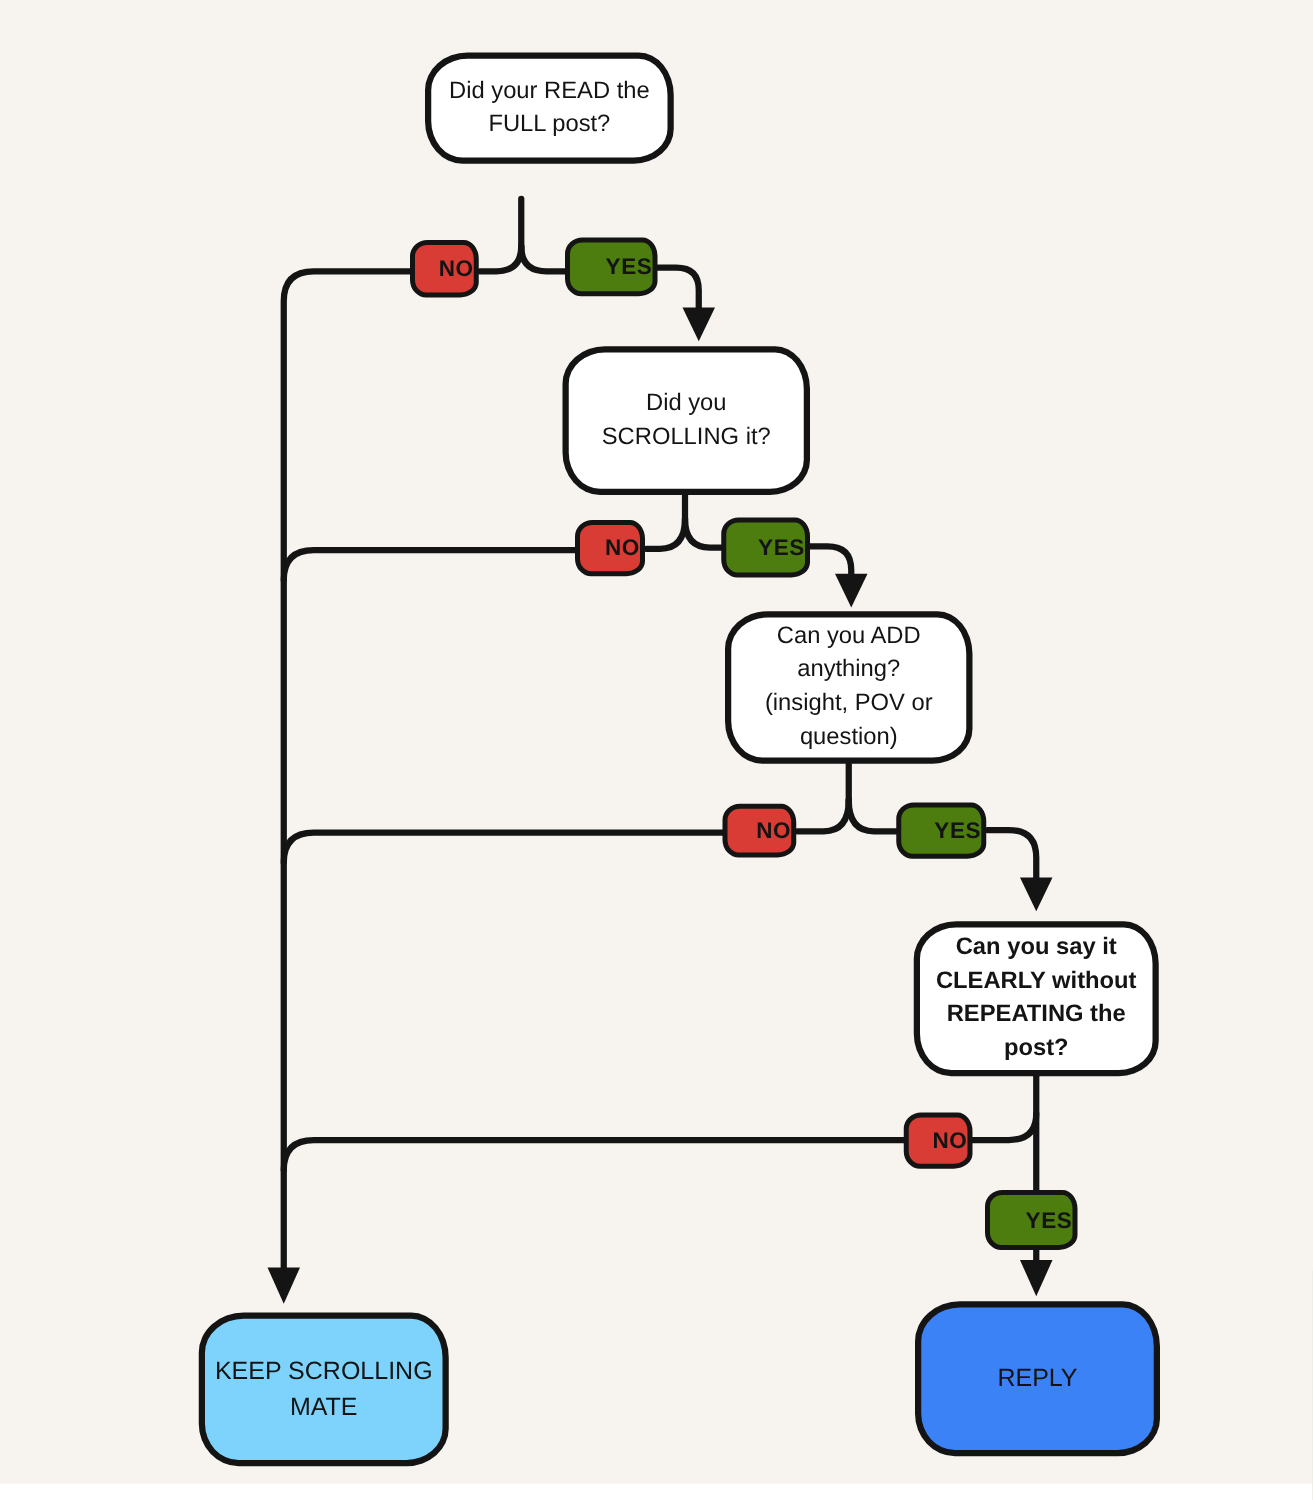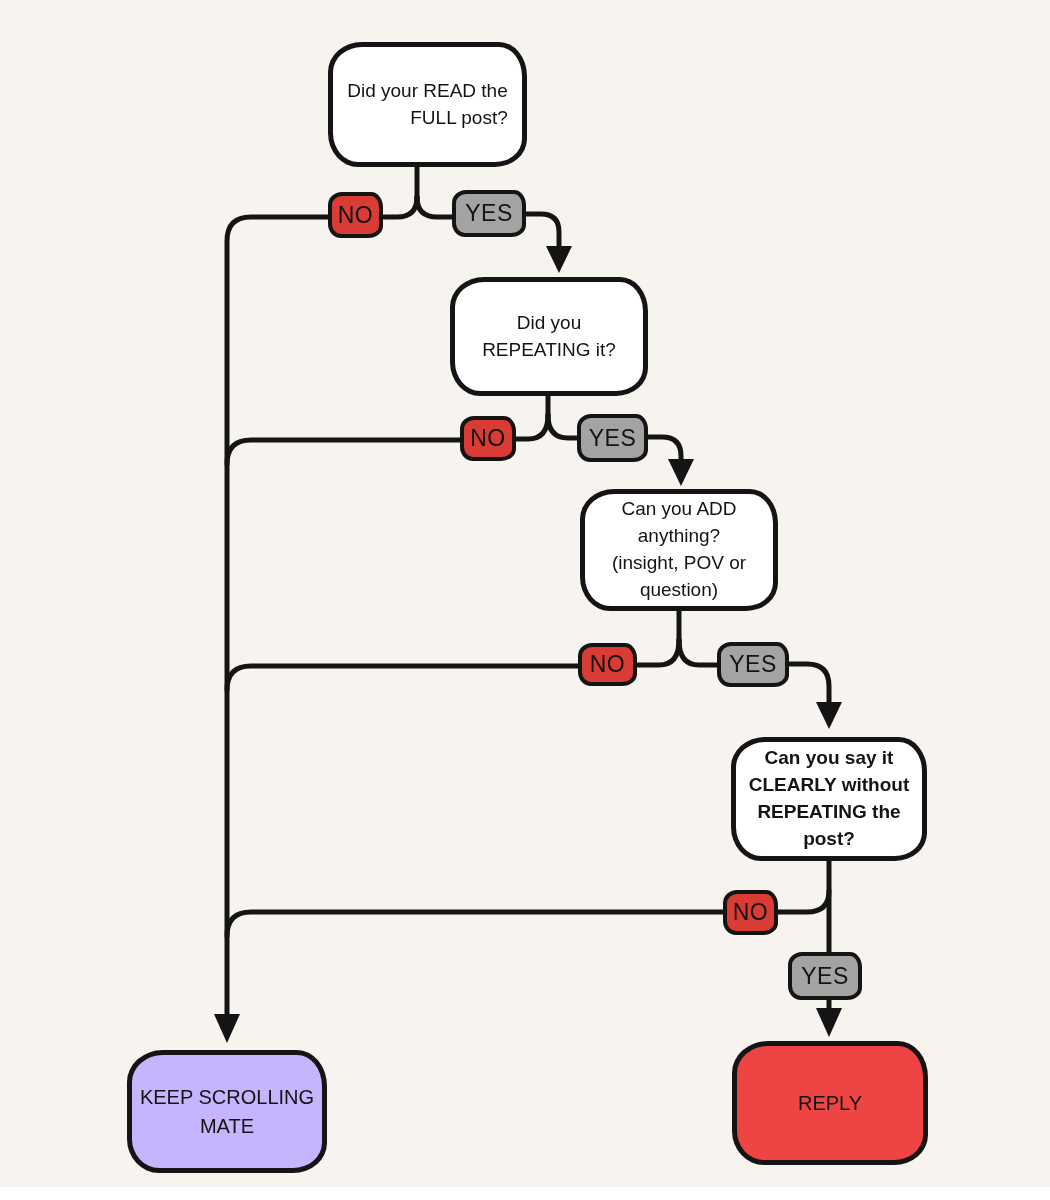--- a/index.html
+++ b/index.html
@@ -24,35 +24,36 @@
     z-index:2;
   }
   .qbox{
     font-size:19px;
     line-height:1.42;
     font-weight:400;
     border-radius:34px 28px 32px 30px / 30px 34px 28px 34px;
     padding:4px 8px;
   }
   .badge{
-    font-size:23px;
-    font-weight:400;
+    font-size:18px;
+    font-weight:700;
     border-width:4px;
     border-radius:14px 12px 15px 13px / 13px 15px 12px 14px;
     letter-spacing:0.5px;
+    justify-content:flex-end;
   }
   .badge.no{background:#D93B35;}
-  .badge.yes{background:#a3a3a3;}
+  .badge.yes{background:#4d7c0f;}
   .terminal{
     font-size:20px;
     line-height:1.45;
     border-radius:36px 30px 34px 32px / 32px 36px 30px 34px;
   }
-  .terminal.red{background:#c4b5fd;}
-  .terminal.green{background:#ef4444;}
+  .terminal.red{background:#7dd3fc;margin-left:32px;}
+  .terminal.green{background:#3b82f6;}
   .bottom-strip{
     position:absolute;left:0;bottom:0;width:1050px;height:13px;
     background:#FFFFFF;z-index:3;
   }
 </style>
 </head>
 <body>
 
 <div class="stage">
 
@@ -88,35 +89,35 @@
     </g>
     <g fill="#141414" stroke="none">
       <polygon points="546,246 572,246 559,273"></polygon>
       <polygon points="668,459 694,459 681,486"></polygon>
       <polygon points="816,702 842,702 829,729"></polygon>
       <polygon points="816,1008 842,1008 829,1037"></polygon>
       <polygon points="214,1014 240,1014 227,1043"></polygon>
     </g>
   </svg>
 
-  <div class="node qbox" style="left:328px;top:42px;width:199px;height:125px;text-align:right;">
+  <div class="node qbox" style="left:340px;top:42px;width:199px;height:89px;">
     <span>Did your READ the
 FULL post?</span>
   </div>
 
   <div class="node badge no" style="left:328px;top:192px;width:55px;height:46px;">
     <span>NO</span>
   </div>
   <div class="node badge yes" style="left:452px;top:190px;width:74px;height:47px;">
     <span>YES</span>
   </div>
 
   <div class="node qbox" style="left:450px;top:277px;width:198px;height:119px;">
     <span>Did you
-REPEATING it?</span>
+SCROLLING it?</span>
   </div>
 
   <div class="node badge no" style="left:460px;top:416px;width:56px;height:45px;">
     <span>NO</span>
   </div>
   <div class="node badge yes" style="left:577px;top:414px;width:71px;height:48px;">
     <span>YES</span>
   </div>
 
   <div class="node qbox" style="left:580px;top:489px;width:198px;height:122px;text-align:center;">

